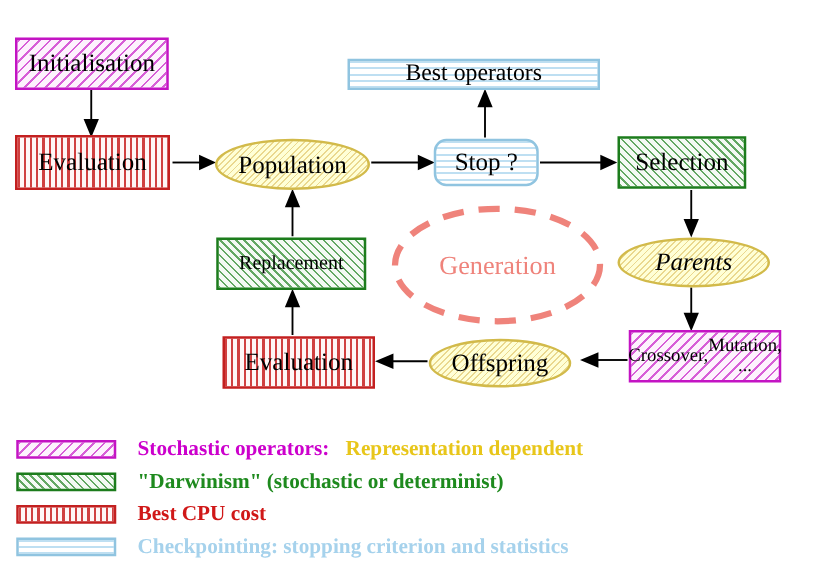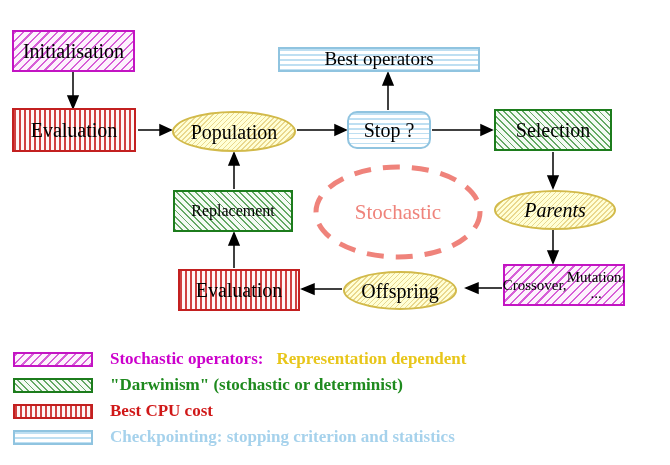--- a/index.html
+++ b/index.html
@@ -115,21 +115,21 @@
   </div>
 
   <div class="node rect-cyan" style="left:278px; top:47px; width:202px; height:25px; font-size:19px;">
     <span>Best operators</span>
   </div>
 
   <div class="node rect-cyan rounded fs-main" style="left:347px; top:111px; width:84px; height:38px;">
     <span>Stop ?</span>
   </div>
 
-  <div class="node rect-green fs-main" style="left:494px; top:109px; width:118px; height:42px;">
+  <div class="node rect-green fs-main" style="left:494px; top:109px; width:103px; height:42px;">
     <span>Selection</span>
   </div>
 
   <div class="node ellipse-yellow fs-main" style="left:494px; top:190px; width:122px; height:40px;font-style:italic;">
     <span>Parents</span>
   </div>
 
   <div class="node rect-magenta fs-small" style="left:503px; top:264px; width:122px; height:42px; flex-direction:row;">
     <div>Crossover,</div>
     <div>Mutation, ...</div>
@@ -141,21 +141,21 @@
 
   <div class="node rect-red fs-main" style="left:178px; top:269px; width:122px; height:42px;">
     <span>Evaluation</span>
   </div>
 
   <div class="node rect-green" style="left:173px; top:190px; width:120px; height:42px; font-size:16px;">
     <span>Replacement</span>
   </div>
 
   <div class="generation-label">
-    <span>Stochastic</span>
+    <span>Generation</span>
   </div>
 
   <div class="legend-row" style="top:349px;">
     <div class="swatch rect-magenta"></div>
     <span class="legend-text c-magenta">Stochastic operators:</span>
     <span class="legend-text2 c-gold">Representation dependent</span>
   </div>
 
   <div class="legend-row" style="top:375px;">
     <div class="swatch rect-green"></div>

